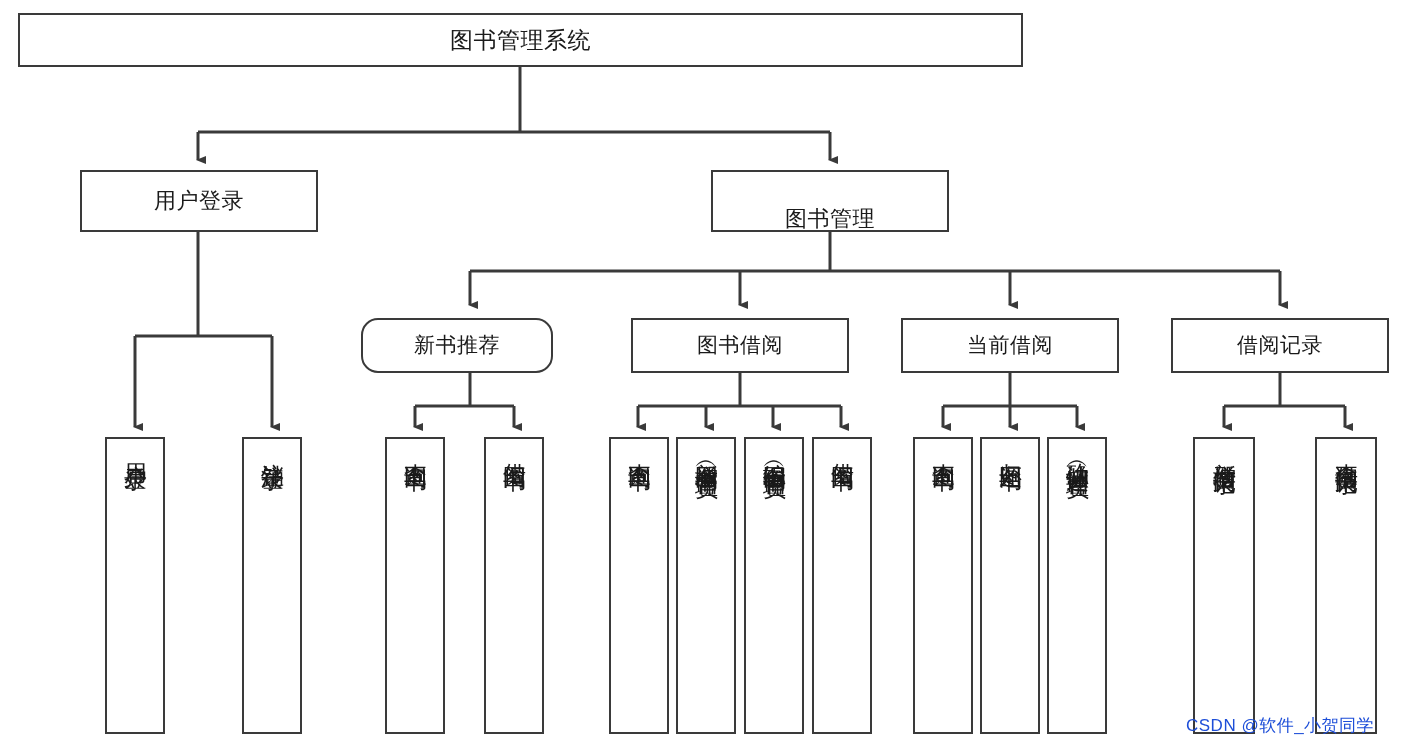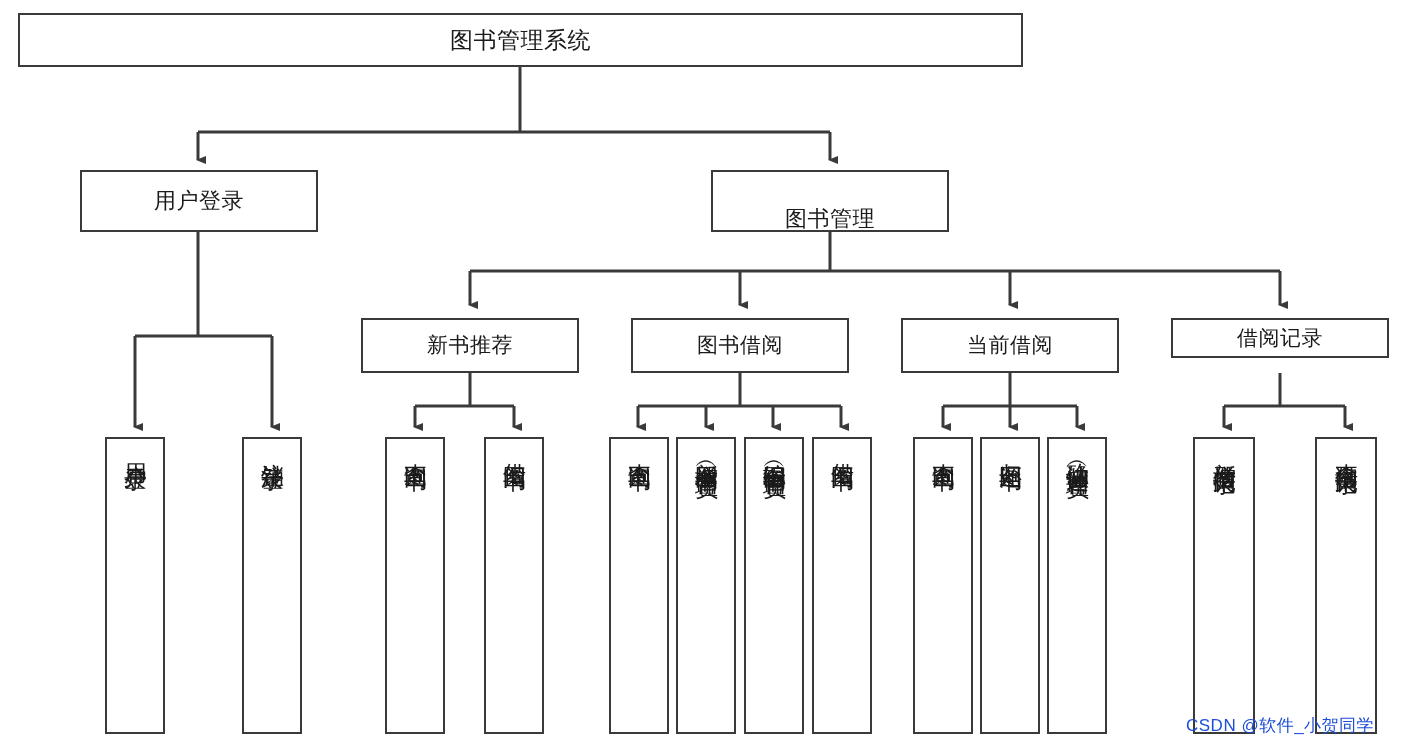--- a/index.html
+++ b/index.html
@@ -127,30 +127,30 @@
     <span class="label">图书管理系统</span>
   </div>
 
   <div class="node lvl2" style="left:80px; top:170px; width:238px; height:62px;">
     <span class="label">用户登录</span>
   </div>
   <div class="node lvl2" style="left:711px; top:170px; width:238px; height:62px;align-items:flex-end;">
     <span class="label">图书管理</span>
   </div>
 
-  <div class="node lvl3" style="left:361px; top:318px; width:218px; height:55px;">
+  <div class="node lvl3" style="left:361px; top:318px; width:192px; height:55px;border-radius:17px;">
     <span class="label">新书推荐</span>
   </div>
   <div class="node lvl3" style="left:631px; top:318px; width:218px; height:55px;font-family:Liberation Serif, serif;">
     <span class="label">图书借阅</span>
   </div>
   <div class="node lvl3" style="left:901px; top:318px; width:218px; height:55px;">
     <span class="label">当前借阅</span>
   </div>
-  <div class="node lvl3" style="left:1171px; top:318px; width:218px; height:40px;">
+  <div class="node lvl3" style="left:1171px; top:318px; width:218px; height:55px;">
     <span class="label">借阅记录</span>
   </div>
 
   <div class="node leaf" style="left:105px; top:437px; width:60px; height:297px;">
     <span class="label">用户登录</span>
   </div>
   <div class="node leaf" style="left:242px; top:437px; width:60px; height:297px;">
     <span class="label">注销登录</span>
   </div>
 

